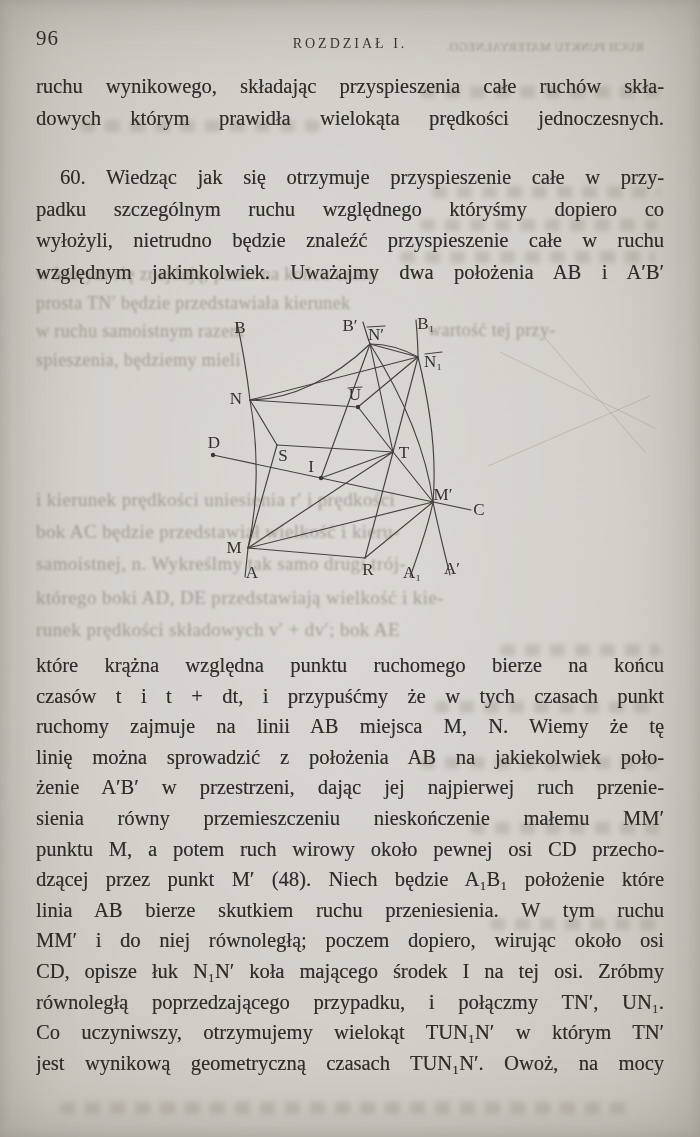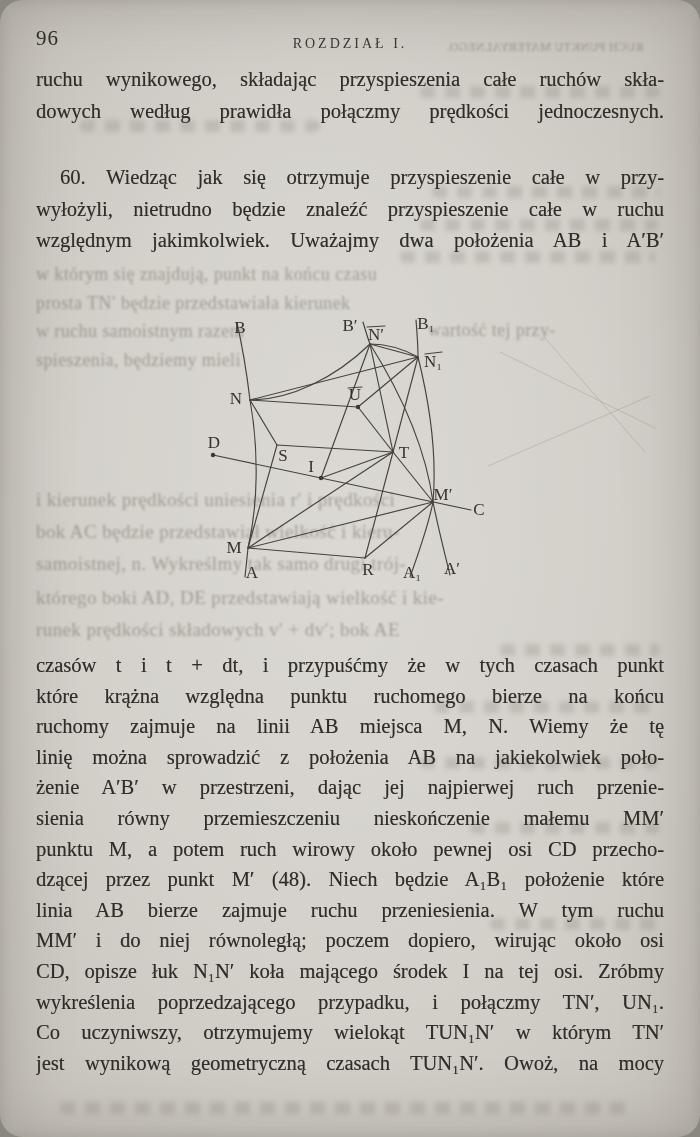--- a/index.html
+++ b/index.html
@@ -3,33 +3,32 @@
 <meta charset="utf-8">
 <style>
   html,body{margin:0;padding:0;background:#8a877f;}
   .page{
     position:relative;width:700px;height:1137px;overflow:hidden;
     background:
       radial-gradient(ellipse at 46% 38%, rgba(255,255,255,.10), rgba(0,0,0,0) 60%),
       radial-gradient(ellipse at 50% 50%, #d8d5d0 0%, #d3d0ca 55%, #c6c2ba 100%);
     font-family:"Liberation Serif","DejaVu Serif",serif;
     color:#302d28;
-    border-radius:23px;
   }
   .vignette{position:absolute;inset:0;pointer-events:none;
     box-shadow:inset 0 0 70px rgba(105,100,90,.38), inset 0 0 12px rgba(105,100,90,.20);}
   .pageno{position:absolute;left:36px;top:26px;font-size:21px;letter-spacing:1px;}
   .chapter{position:absolute;left:0;right:0;top:36px;text-align:center;
     font-size:14px;letter-spacing:3px;color:#3a3731;}
   .para{position:absolute;left:36px;width:628px;}
   .line{text-align:justify;text-align-last:justify;overflow:hidden;
     text-shadow:.3px .3px .5px rgba(45,42,36,.45);}
   .p1,.p2{font-size:20.5px;line-height:31.6px;}
   .p3{font-size:20.5px;line-height:30.6px;}
-  .p1{top:64px;}
+  .p1{top:71px;}
   .p2{top:162px;}
   .p3{top:650px;}
   .indent{text-indent:24px;}
   .figure{position:absolute;left:175px;top:305px;width:490px;height:295px;}
   .figure line,.figure path{stroke:#45413c;stroke-width:1.15;fill:none;stroke-linecap:round;}
   .figure .gline{stroke:rgba(150,142,128,.38);stroke-width:1;}
   .figure circle{fill:#3b3833;stroke:none;}
   .figure text{font-family:"Liberation Serif","DejaVu Serif",serif;
     font-size:17px;fill:#34312c;stroke:none;text-anchor:middle;}
   .ghost{position:absolute;white-space:nowrap;color:rgba(118,110,98,.55);
@@ -67,25 +66,26 @@
       <div class="smudge" style="left: 470px; top: 822px; width: 190px;"></div>
       <div class="smudge" style="left: 490px; top: 918px; width: 170px;"></div>
       <div class="smudge" style="left: 60px; top: 1102px; width: 575px;"></div>
     </div>
 
   <div class="pageno">96</div>
   <div class="chapter">ROZDZIAŁ I.</div>
 
   <div class="para p1">
     <div class="line">ruchu wynikowego, składając przyspieszenia całe ruchów skła-</div>
-    <div class="line">dowych według prawidła połączmy prędkości jednoczesnych.</div>
+    <div class="line">dowych którym prawidła wielokąta prędkości jednoczesnych.</div>
   </div>
 
   <div class="para p2">
     <div class="line indent">60. Wiedząc jak się otrzymuje przyspieszenie całe w przy-</div>
+    <div class="line">padku szczególnym ruchu względnego któryśmy dopiero co</div>
     <div class="line">wyłożyli, nietrudno będzie znaleźć przyspieszenie całe w ruchu</div>
     <div class="line">względnym jakimkolwiek. Uważajmy dwa położenia AB i A′B′</div>
   </div>
 
   <svg id="fig-svg" class="figure" viewBox="175 305 490 295" xmlns="http://www.w3.org/2000/svg">
       <line x1="500" y1="352" x2="655" y2="428" class="gline"></line>
       <line x1="488" y1="466" x2="650" y2="396" class="gline"></line>
       <line x1="545" y1="338" x2="645" y2="452" class="gline"></line>
       <path d="M 237 323 C 243 349 247 375 250 400 C 259 450 258 505 248 548 C 247 558 246 568 245 577"></path>
       <path d="M 416 320 C 417 332 418 345 418 357 C 430 405 437 455 433 502 C 428 527 419 552 410 577"></path>
@@ -131,28 +131,28 @@
       <text x="443" y="500">M′</text>
       <text x="479" y="515">C</text>
       <text x="234" y="553">M</text>
       <text x="252" y="578">A</text>
       <text x="368" y="575">R</text>
       <text x="412" y="578">A₁</text>
       <text x="452" y="574">A′</text>
     </svg>
 
   <div class="para p3">
+    <div class="line">które krążna względna punktu ruchomego bierze na końcu</div>
     <div class="line">czasów t i t + dt, i przypuśćmy że w tych czasach punkt</div>
-    <div class="line">które krążna względna punktu ruchomego bierze na końcu</div>
     <div class="line">ruchomy zajmuje na linii AB miejsca M, N. Wiemy że tę</div>
     <div class="line">linię można sprowadzić z położenia AB na jakiekolwiek poło-</div>
     <div class="line">żenie A′B′ w przestrzeni, dając jej najpierwej ruch przenie-</div>
     <div class="line">sienia równy przemieszczeniu nieskończenie małemu MM′</div>
     <div class="line">punktu M, a potem ruch wirowy około pewnej osi CD przecho-</div>
     <div class="line">dzącej przez punkt M′ (48). Niech będzie A₁B₁ położenie które</div>
-    <div class="line">linia AB bierze zajmuje ruchu przeniesienia. W tym ruchu</div>
+    <div class="line">linia AB bierze skutkiem ruchu przeniesienia. W tym ruchu</div>
     <div class="line">MM′ i do niej równoległą; poczem dopiero, wirując około osi</div>
     <div class="line">CD, opisze łuk N₁N′ koła mającego środek I na tej osi. Zróbmy</div>
-    <div class="line">wykreślenia poprzedzającego przypadku, i połączmy TN′, UN₁.</div>
+    <div class="line">równoległą poprzedzającego przypadku, i połączmy TN′, UN₁.</div>
     <div class="line">Co uczyniwszy, otrzymujemy wielokąt TUN₁N′ w którym TN′</div>
     <div class="line">jest wynikową geometryczną czasach TUN₁N′. Owoż, na mocy</div>
   </div>
 </div>
 
 </body></html>

